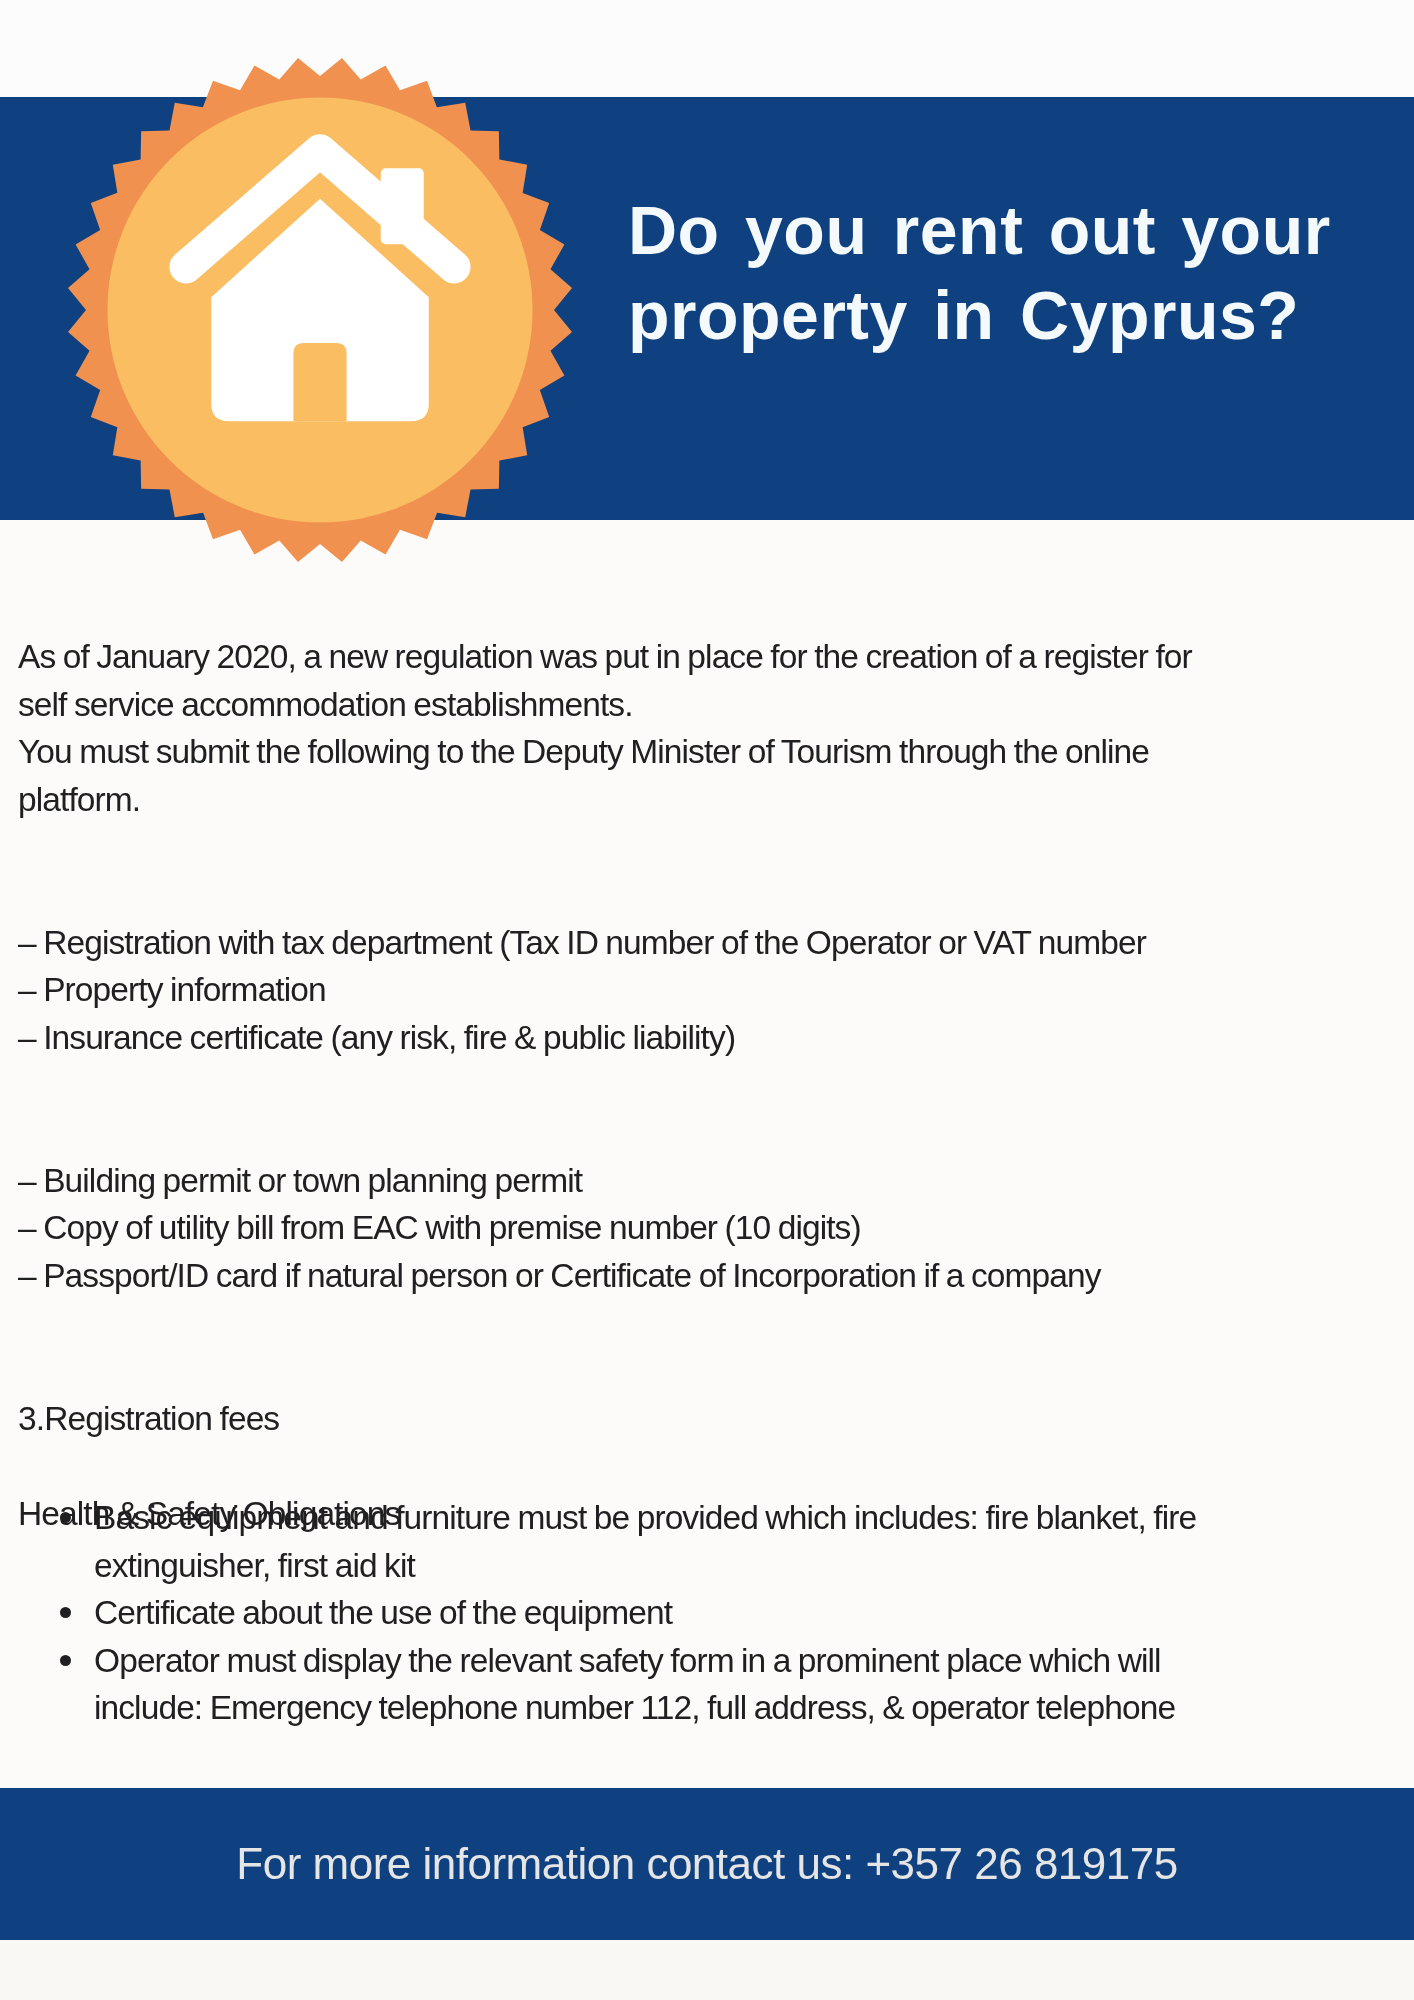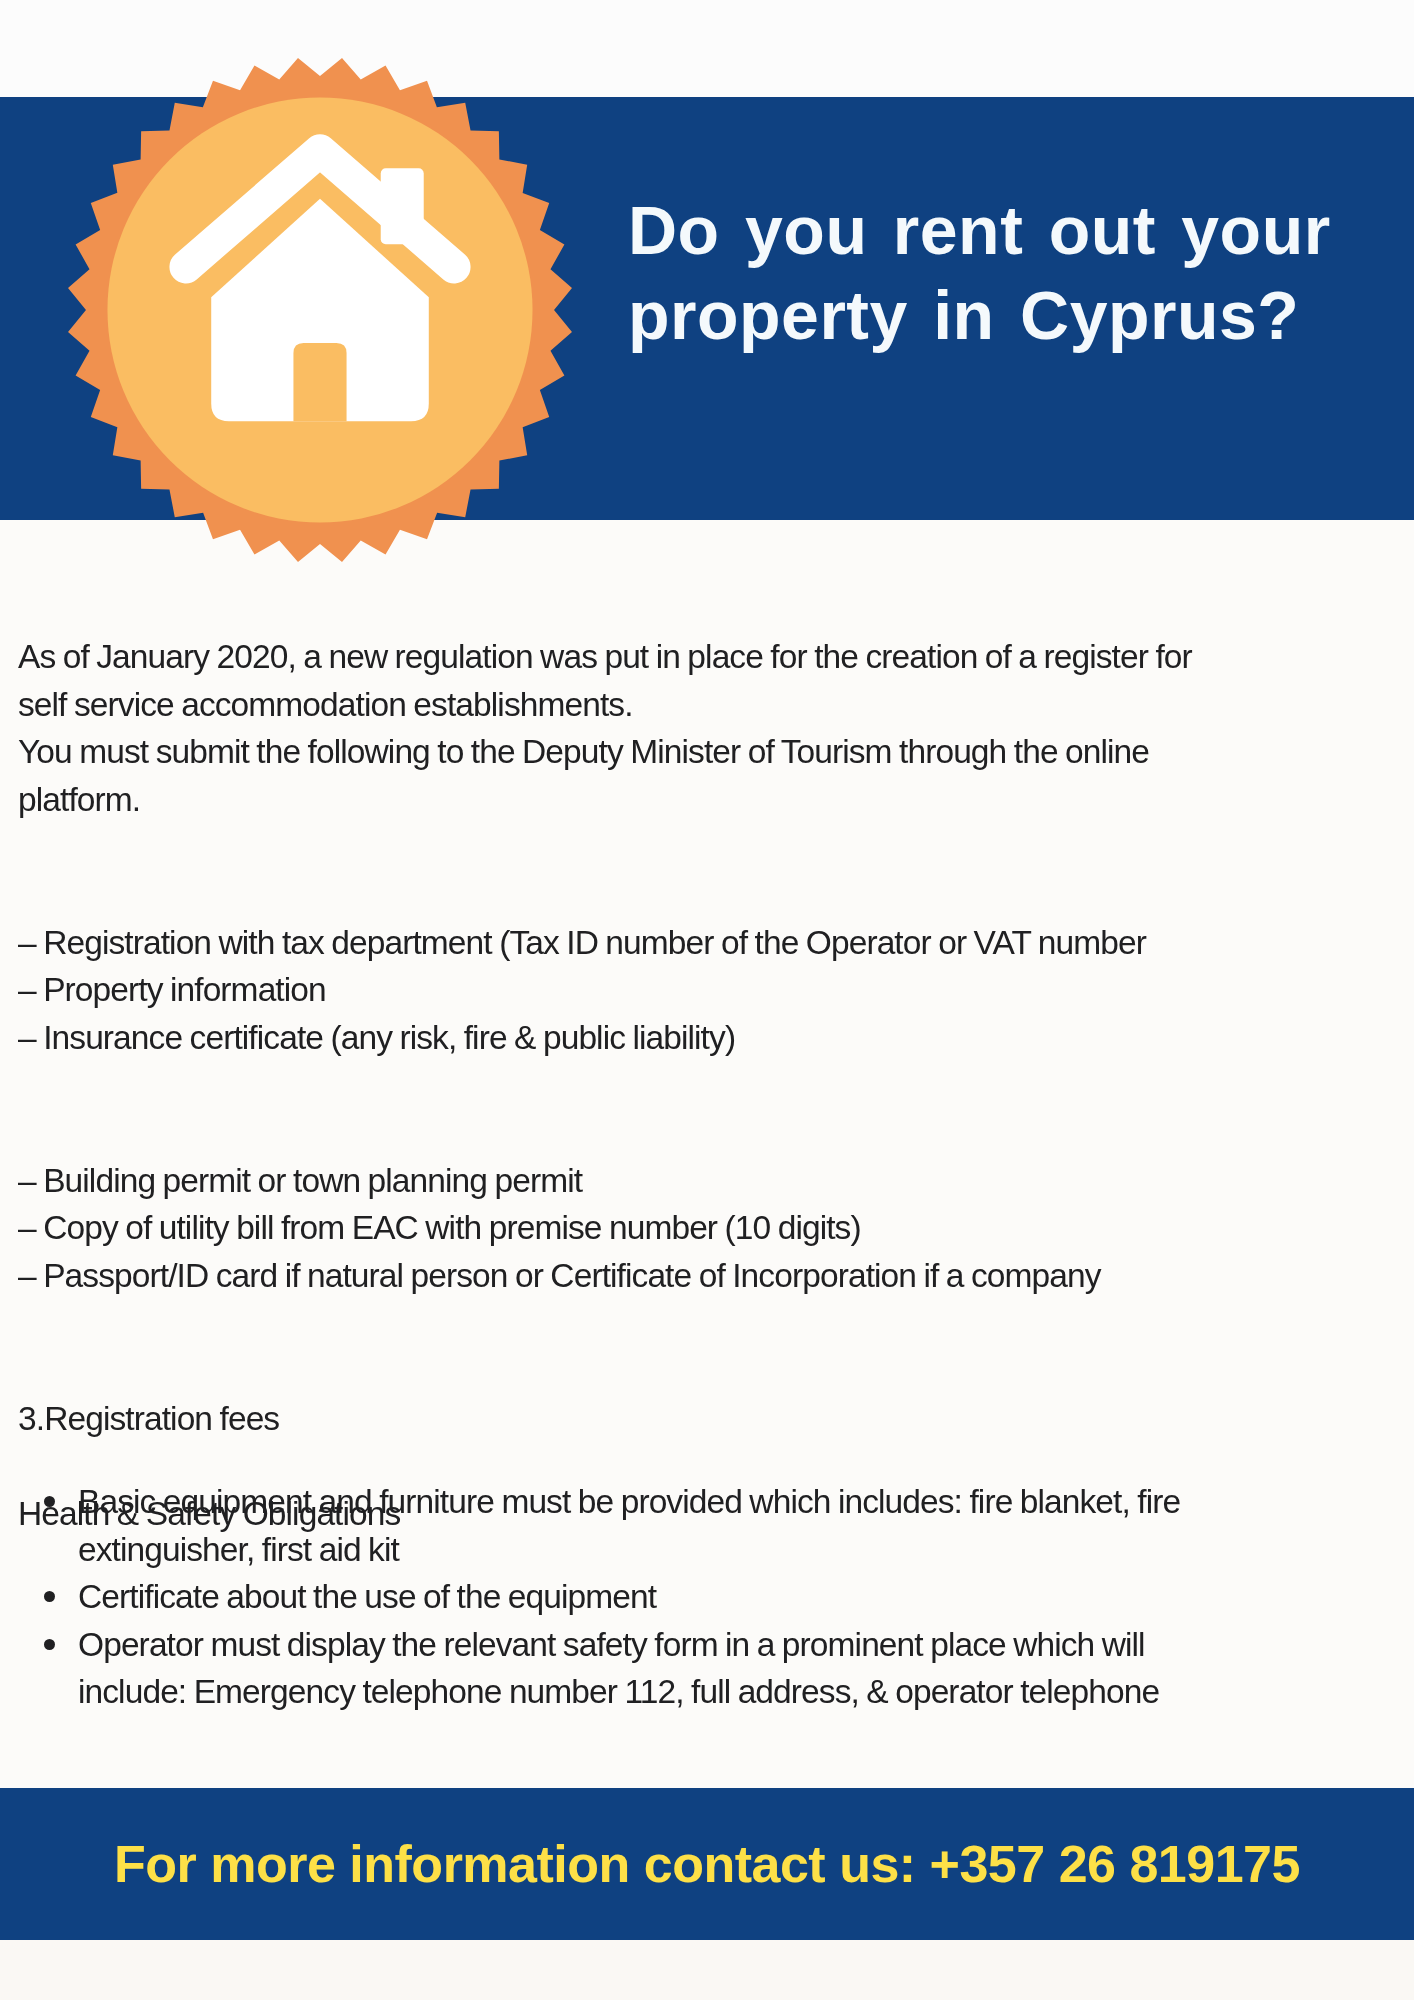--- a/index.html
+++ b/index.html
@@ -44,42 +44,42 @@
     position:absolute;left:18px;right:10px;
     white-space:pre-line;
   }
   .intro{top:633px;}
   .sec1{top:871px;}
   .sec2{top:1109px;}
   .sec3{top:1347px;}
   .sec-heading,.sec-items,.sec-subheading{white-space:pre-line;}
   .bullet-list{
     position:absolute;left:18px;top:1478px;right:10px;
-    margin:0;padding:0;list-style:none;
+    margin:16px;padding:0;list-style:none;
   }
   .bullet-list li{
     position:relative;
     padding-left:60px;
     white-space:pre-line;
   }
   .bullet-list li::before{
     content:"";
     position:absolute;left:26px;top:18px;
     width:11px;height:11px;border-radius:50%;
     background:#202022;
   }
   .footer-band{
     position:absolute;left:0;top:1788px;width:1414px;height:152px;
     background:#0f4181;
     display:flex;align-items:center;justify-content:center;
   }
   .footer-text{
-    font-size:52px;font-weight:bold;
+    font-size:44px;font-weight:normal;
     letter-spacing:-0.5px;
-    color:#fde047;
+    color:#e5e5e5;
   }
 </style>
 </head>
 <body>
 
 <div class="page">
 
   <div class="top-strip"></div>
 
   <div class="hero-band"></div>

